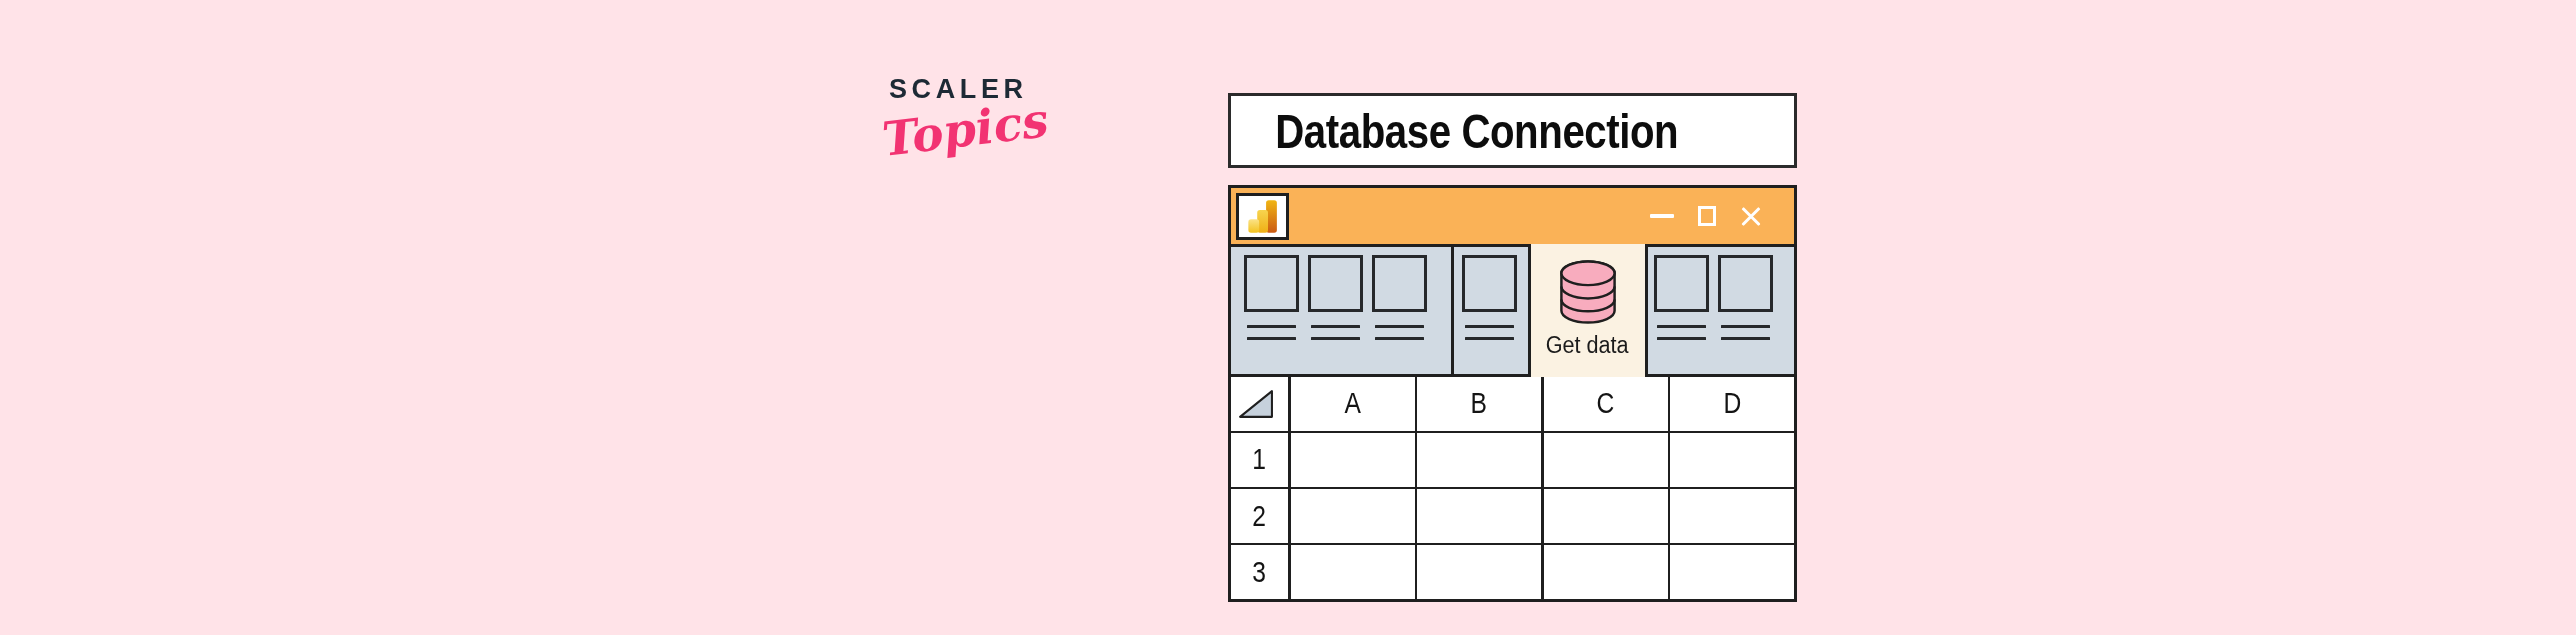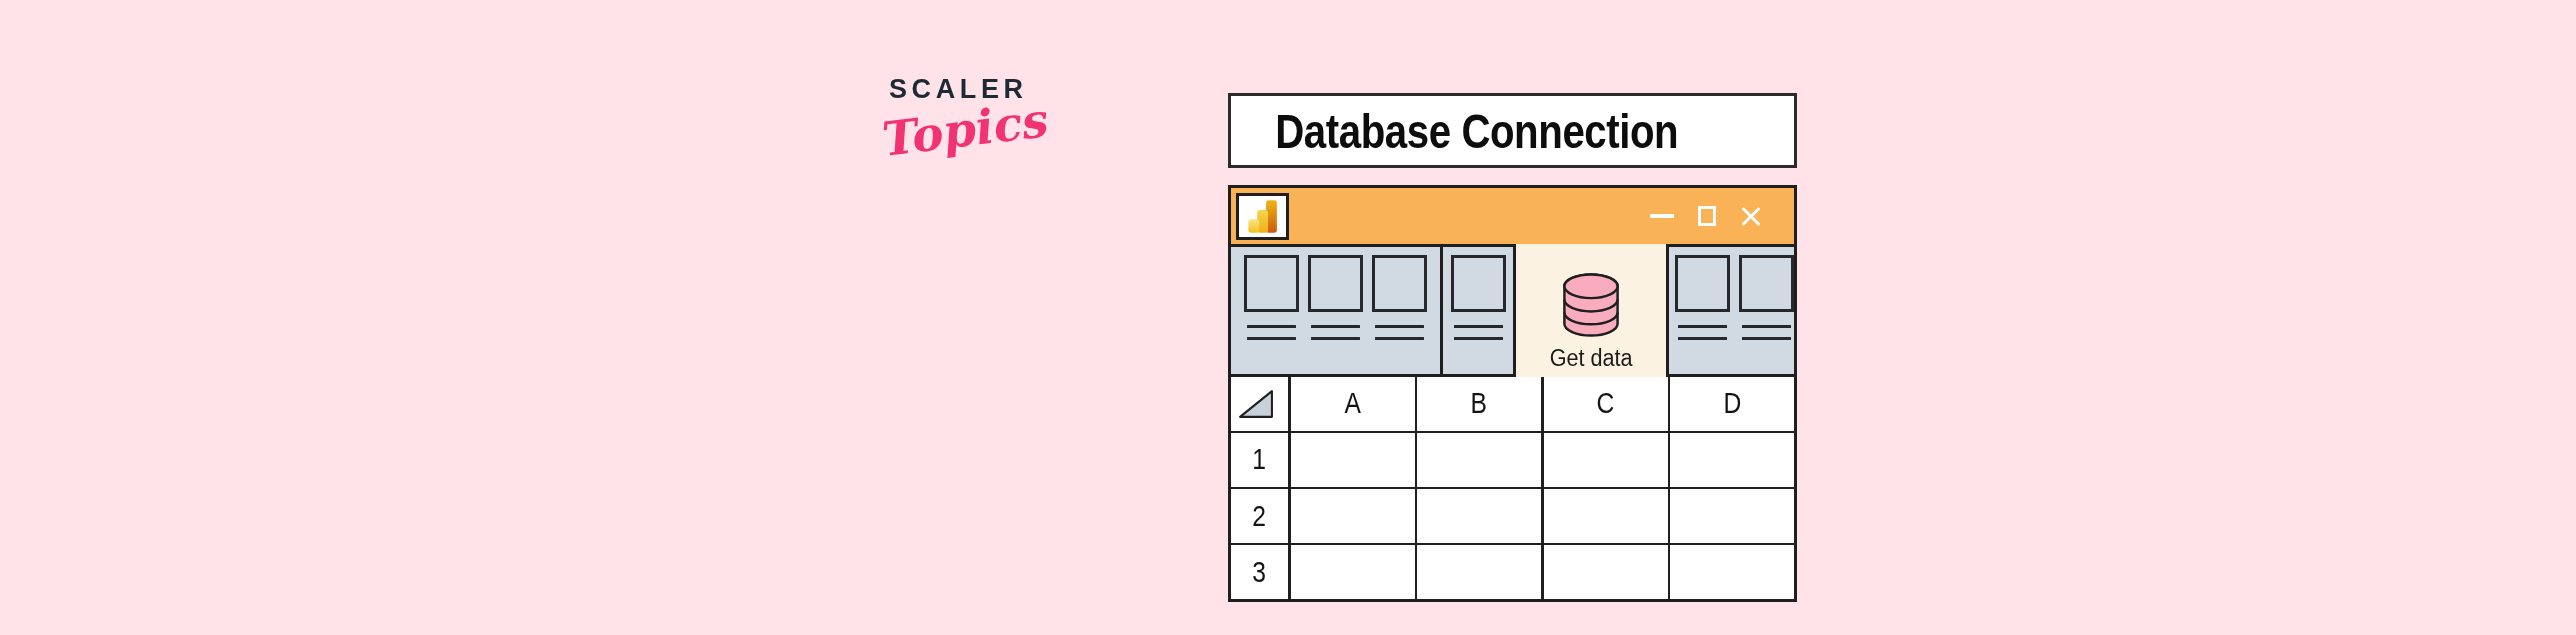--- a/index.html
+++ b/index.html
@@ -83,26 +83,26 @@
   .runit { width: 55px; display: flex; flex-direction: column; align-items: center; }
   .rbox {
     width: 55px; height: 57px; border: 3.1px solid #26282B; box-sizing: border-box;
     background: transparent;
   }
   .rline { width: 49px; height: 3.1px; background: #26282B; border-radius: 0.5px; }
   .rline-1 { margin-top: 13px; } .rline-2 { margin-top: 8.8px; }
 
   
   .get-data {
-    width: 156px; flex: 0 0 auto; background: #FBF2E2;
+    width: 120px; flex: 0 0 auto; background: #FBF2E2;
     border-left: 3.1px solid #1F1F1F; border-right: 3.1px solid #1F1F1F;
     height: calc(100% + 6.2px); margin-top: -3.1px; margin-bottom: -3.1px;
     position: relative; z-index: 2; box-sizing: border-box;
     display: flex; flex-direction: column; align-items: center;
-    padding-top: 29px;
+    padding-top: 16px;
   }
   .db-icon svg { width: 60px; height: 65px; display: block; }
   .get-data-label {
     margin-top: 7.2px; font-size: 23px; color: #1B1B1B; white-space: nowrap;
     transform: scaleX(0.94);
   }
 
   
   .grid {
     flex: 1 1 auto; background: #1F1F1F;

